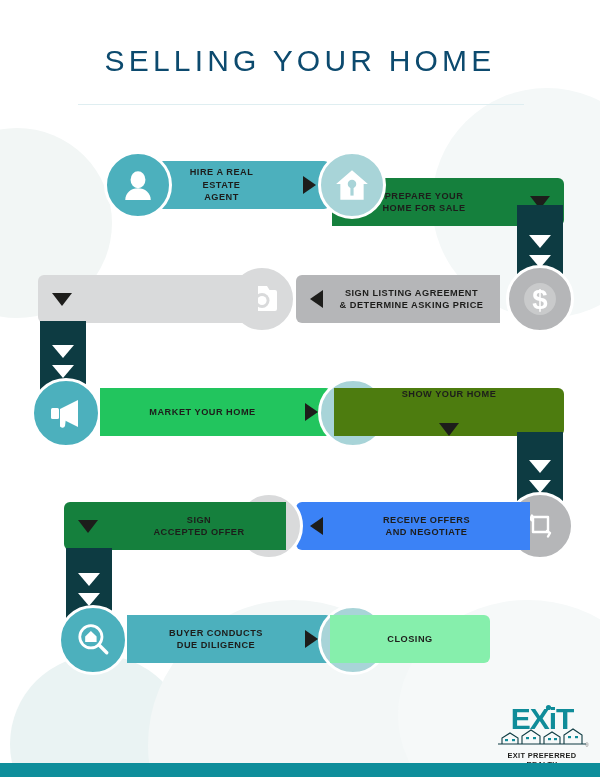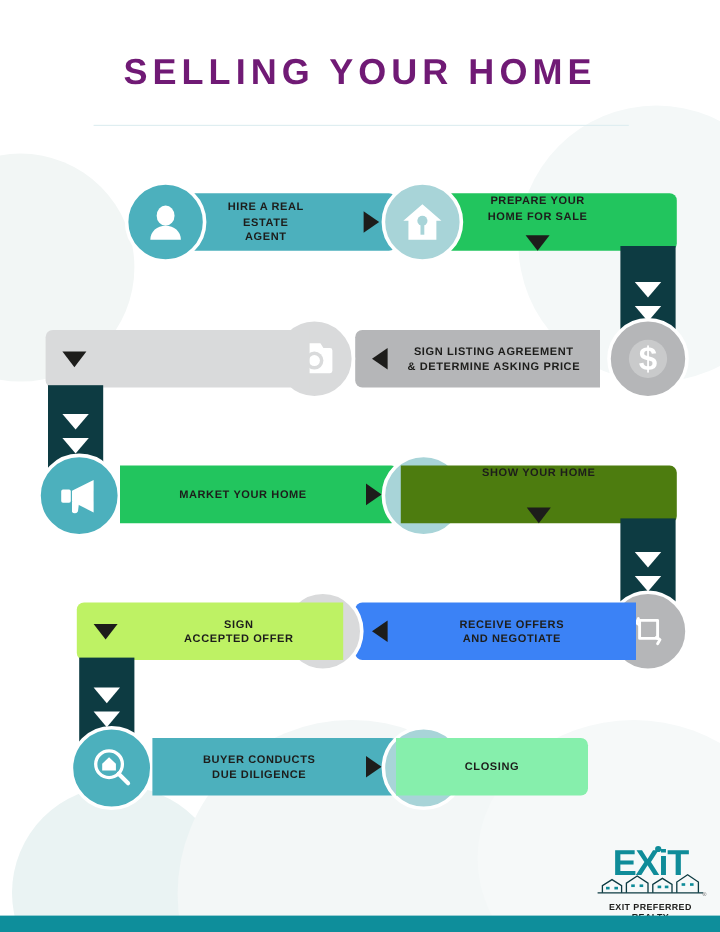--- a/index.html
+++ b/index.html
@@ -16,22 +16,22 @@
   .bg-1 { left: -78px;  top: 128px; width: 190px; height: 190px; background: #f2f6f5; }
   .bg-2 { left: 432px;  top: 88px;  width: 230px; height: 230px; background: #f4f8f8; }
   .bg-3 { left: 10px;   top: 655px; width: 178px; height: 178px; background: #eaf3f3; }
   .bg-4 { left: 148px;  top: 600px; width: 290px; height: 290px; background: #f3f7f7; }
   .bg-5 { left: 398px;  top: 600px; width: 260px; height: 230px; background: #f6f9f9; }
   .bottom-bar { position: absolute; left: 0; bottom: 0; width: 600px; height: 14px; background: #0e8e9b; }
 
   
   .header { position: absolute; left: 0; top: 44px; width: 600px; text-align: center; }
   .title {
-    font-size: 30px; font-weight: 700; letter-spacing: 4.2px;
-    color: #701a75; font-family: "Liberation Sans", sans-serif;
+    font-size: 30px; font-weight: 400; letter-spacing: 4.2px;
+    color: #0c4a6e; font-family: "Liberation Sans", sans-serif;
   }
   .title-rule {
     position: absolute; left: 78px; top: 104px; width: 446px; height: 1px;
     background: #dfeef1;
   }
 
   .bar {
     position: absolute; display: flex; align-items: center;
     height: 48px; border-radius: 6px;
   }
@@ -98,21 +98,21 @@
 
   <div class="circle" style="left:104px; top:151px; width:68px; height:68px; background:#4cb0bd;">
     <span>
       <svg width="34" height="34" viewBox="0 0 32 32" fill="#fff">
         <ellipse cx="16" cy="11" rx="7" ry="8"></ellipse>
         <path d="M4 30c0-6.6 5.4-11 12-11s12 4.4 12 11z"></path>
       </svg>
     </span>
   </div>
 
-  <div class="bar sq-l" style="left:332px; top:161px; width:232px; background:#22c55e;flex-direction:column;">
+  <div class="bar sq-l" style="left:332px; top:178px; width:232px; background:#15803d;">
     <div class="bar-label">
       <span>PREPARE  YOUR</span><br>
       <span>HOME FOR SALE</span>
     </div>
     <div class="tri tri-d"></div>
   </div>
 
   <div class="circle" style="left:318px; top:151px; width:68px; height:68px; background:#a8d4d8;">
     <span>
       <svg width="36" height="34" viewBox="0 0 34 32" fill="#fff">
@@ -229,21 +229,21 @@
         <path d="M20 2v7h7z" fill="#d9dadb"></path>
         <rect x="9" y="12" width="4" height="4" fill="#d9dadb"></rect>
         <rect x="15" y="13.4" width="8" height="1.8" fill="#d9dadb"></rect>
         <rect x="9" y="19" width="4" height="4" fill="#d9dadb"></rect>
         <rect x="15" y="20.4" width="8" height="1.8" fill="#d9dadb"></rect>
         <path d="M28 22.5 31 25.5 25 31.5l-3.4.6.7-3.4z"></path>
       </svg>
     </span>
   </div>
 
-  <div class="bar sq-r" style="left:64px; top:502px; width:222px; background:#bef264;">
+  <div class="bar sq-r" style="left:64px; top:502px; width:222px; background:#15803d;">
     <div class="tri tri-d"></div>
     <div class="bar-label">
       <span>SIGN</span><br>
       <span>ACCEPTED OFFER</span>
     </div>
   </div>
 
   <div class="conn" style="left:66px; top:548px; height:82px;">
     <div class="d"></div>
     <div class="d"></div>

